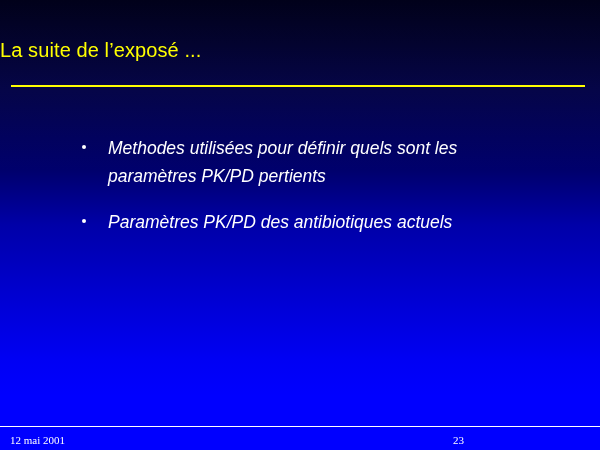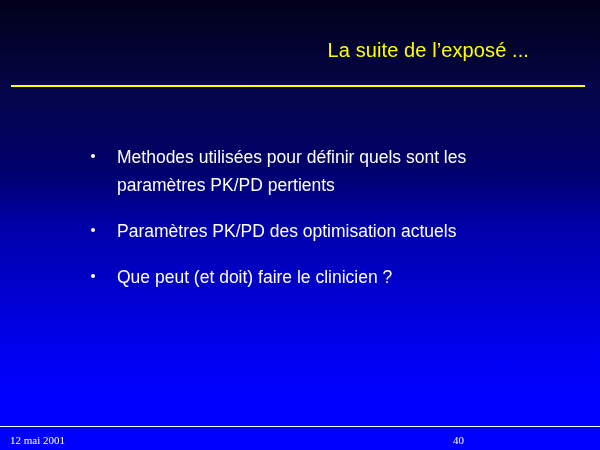--- a/index.html
+++ b/index.html
@@ -26,22 +26,21 @@
         #0000ff 88%,
         #0000ff 100%);
   }
 
   
   .title-block {
     position: absolute;
     left: 0;
     top: 38px;
     width: 489px;
-    text-align: right;
-    margin-left: 40px;
+    text-align: left;
   }
   .slide-title {
     display: inline-block;
     color: #ffff00;
     font-size: 20px;
     line-height: 24px;
     letter-spacing: 0.1px;
     white-space: nowrap;
   }
   .title-rule {
@@ -52,23 +51,24 @@
     height: 2px;
     background: #ffff00;
   }
 
   
   .body-list {
     position: absolute;
     left: 78px;
     top: 134px;
     width: 430px;
-    margin: 9px;
+    margin: 0;
     padding: 0;
     list-style: none;
+    font-style: italic;
   }
   .bullet-item {
     position: relative;
     padding-left: 30px;
     margin-bottom: 18px;
     color: #ffffff;
     font-size: 17.5px;
     line-height: 28px;
   }
   .bullet-item:last-child {
@@ -137,28 +137,24 @@
 
   <div class="title-rule"></div>
 
   <ul class="body-list">
     <li class="bullet-item">
       <span class="bullet-dot"></span>
       <span class="bullet-text">Methodes utilisées pour définir quels sont les paramètres PK/PD pertients</span>
     </li>
     <li class="bullet-item">
       <span class="bullet-dot"></span>
-      <span class="bullet-text">Paramètres PK/PD des optimisation actuels</span>
-    </li>
-    <li class="bullet-item">
-      <span class="bullet-dot"></span>
-      <span class="bullet-text">Que peut (et doit) faire le clinicien ?</span>
+      <span class="bullet-text">Paramètres PK/PD des antibiotiques actuels</span>
     </li>
   </ul>
 
   <div class="footer-rule"></div>
 
   <div class="footer">
     <span class="footer-date">12 mai 2001</span>
-    <span class="footer-page">40</span>
+    <span class="footer-page">23</span>
   </div>
 
 </div>
 
 </body></html>

